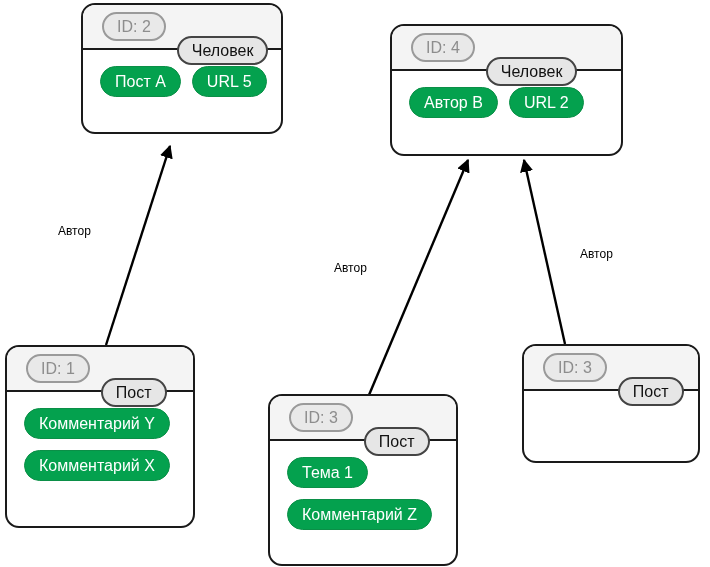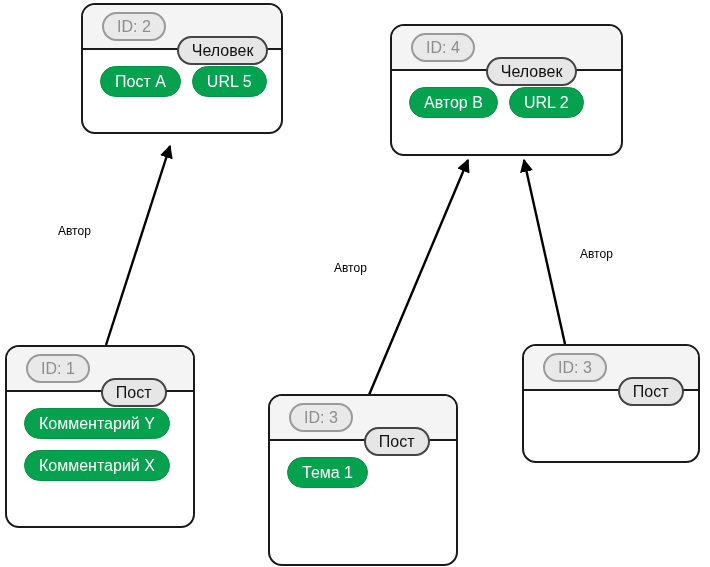--- a/index.html
+++ b/index.html
@@ -155,20 +155,21 @@
     </div>
   </div>
 
   <div class="node" id="node-3">
     <div class="node-header">
       <span class="badge badge-id">ID: 3</span>
       <span class="badge badge-type">Пост</span>
     </div>
     <div class="node-body">
       <span class="chip">Тема 1</span>
+      <span class="chip">Комментарий Z</span>
     </div>
   </div>
 
   <div class="node" id="node-5">
     <div class="node-header">
       <span class="badge badge-id">ID: 3</span>
       <span class="badge badge-type">Пост</span>
     </div>
   </div>
 

